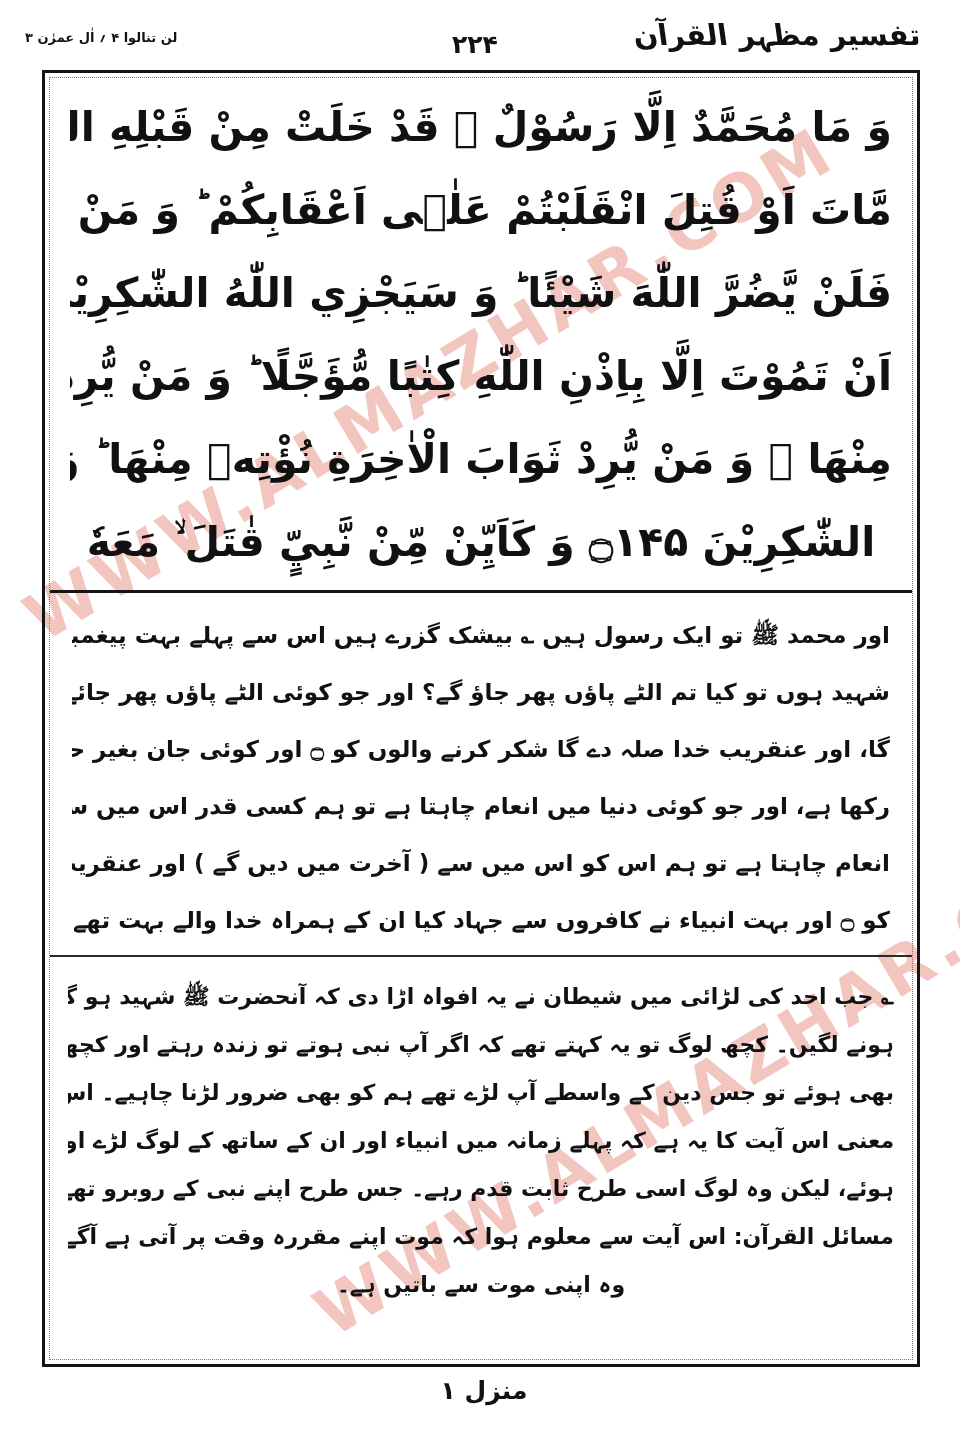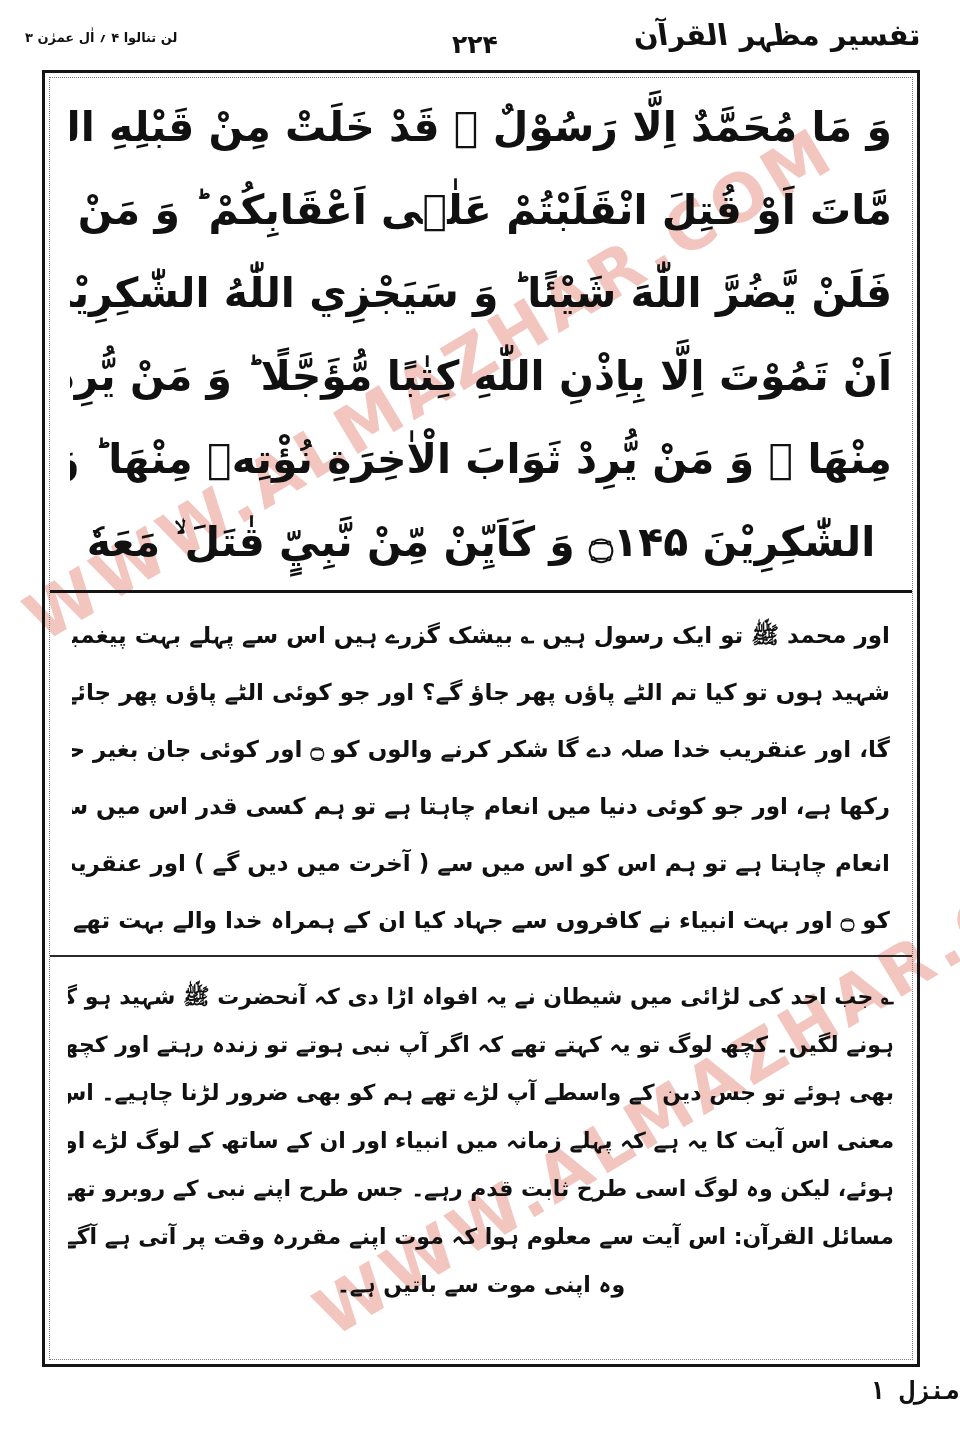--- a/index.html
+++ b/index.html
@@ -94,24 +94,23 @@
   
   .commentary-section {
     flex:1;
     padding:16px 18px 0 18px;
     overflow:hidden;
   }
   .commentary-section .urdu-line { font-size:22px; line-height:48px; }
   
   .footer {
     position:absolute; left:8px; right:0; top:1376px;
-    text-align:right;
+    text-align:center;
     font-size:25px; font-weight:bold;
     z-index:2;
-    font-family:Liberation Mono, monospace;
   }
 </style>
 </head>
 <body>
 
 <div class="page">
 
   <div class="watermark wm1">WWW.ALMAZHAR.COM</div>
   <div class="watermark wm2">WWW.ALMAZHAR.COM</div>
 

